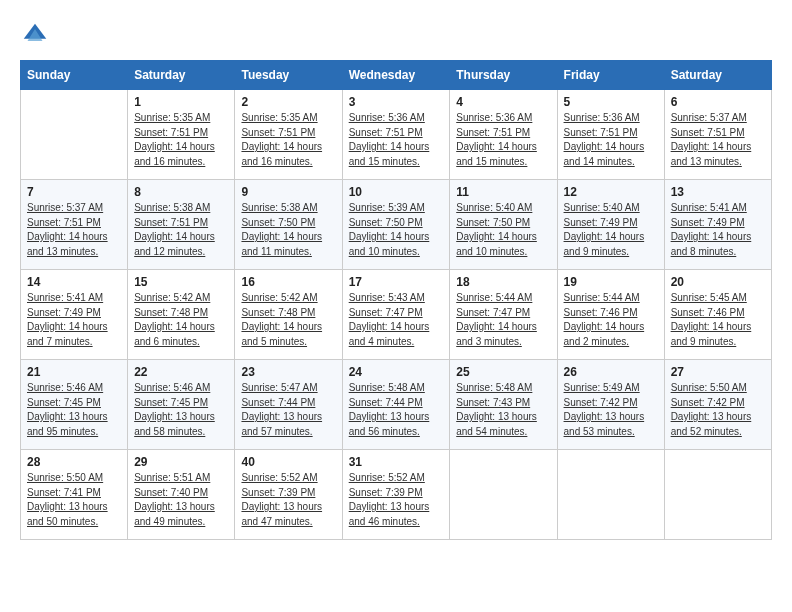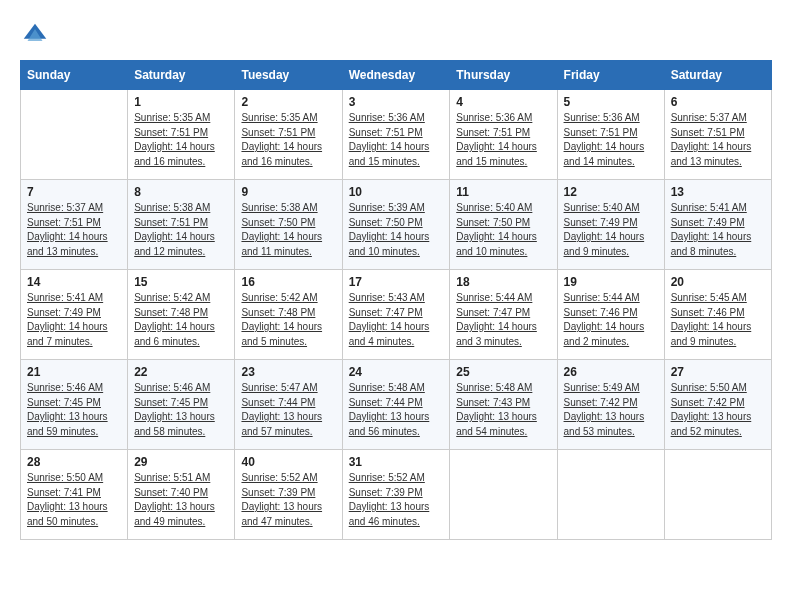--- a/index.html
+++ b/index.html
@@ -312,21 +312,21 @@
           </div>
         </td>
       </tr>
       <tr>
         <td>
           <div class="day-number">21</div>
           <div class="day-info">
             <div>Sunrise: 5:46 AM</div>
             <div>Sunset: 7:45 PM</div>
             <div>Daylight: 13 hours</div>
-            <div>and 59 minutes.</div>
+            <div>and 95 minutes.</div>
           </div>
         </td>
         <td>
           <div class="day-number">22</div>
           <div class="day-info">
             <div>Sunrise: 5:46 AM</div>
             <div>Sunset: 7:45 PM</div>
             <div>Daylight: 13 hours</div>
             <div>and 58 minutes.</div>
           </div>

